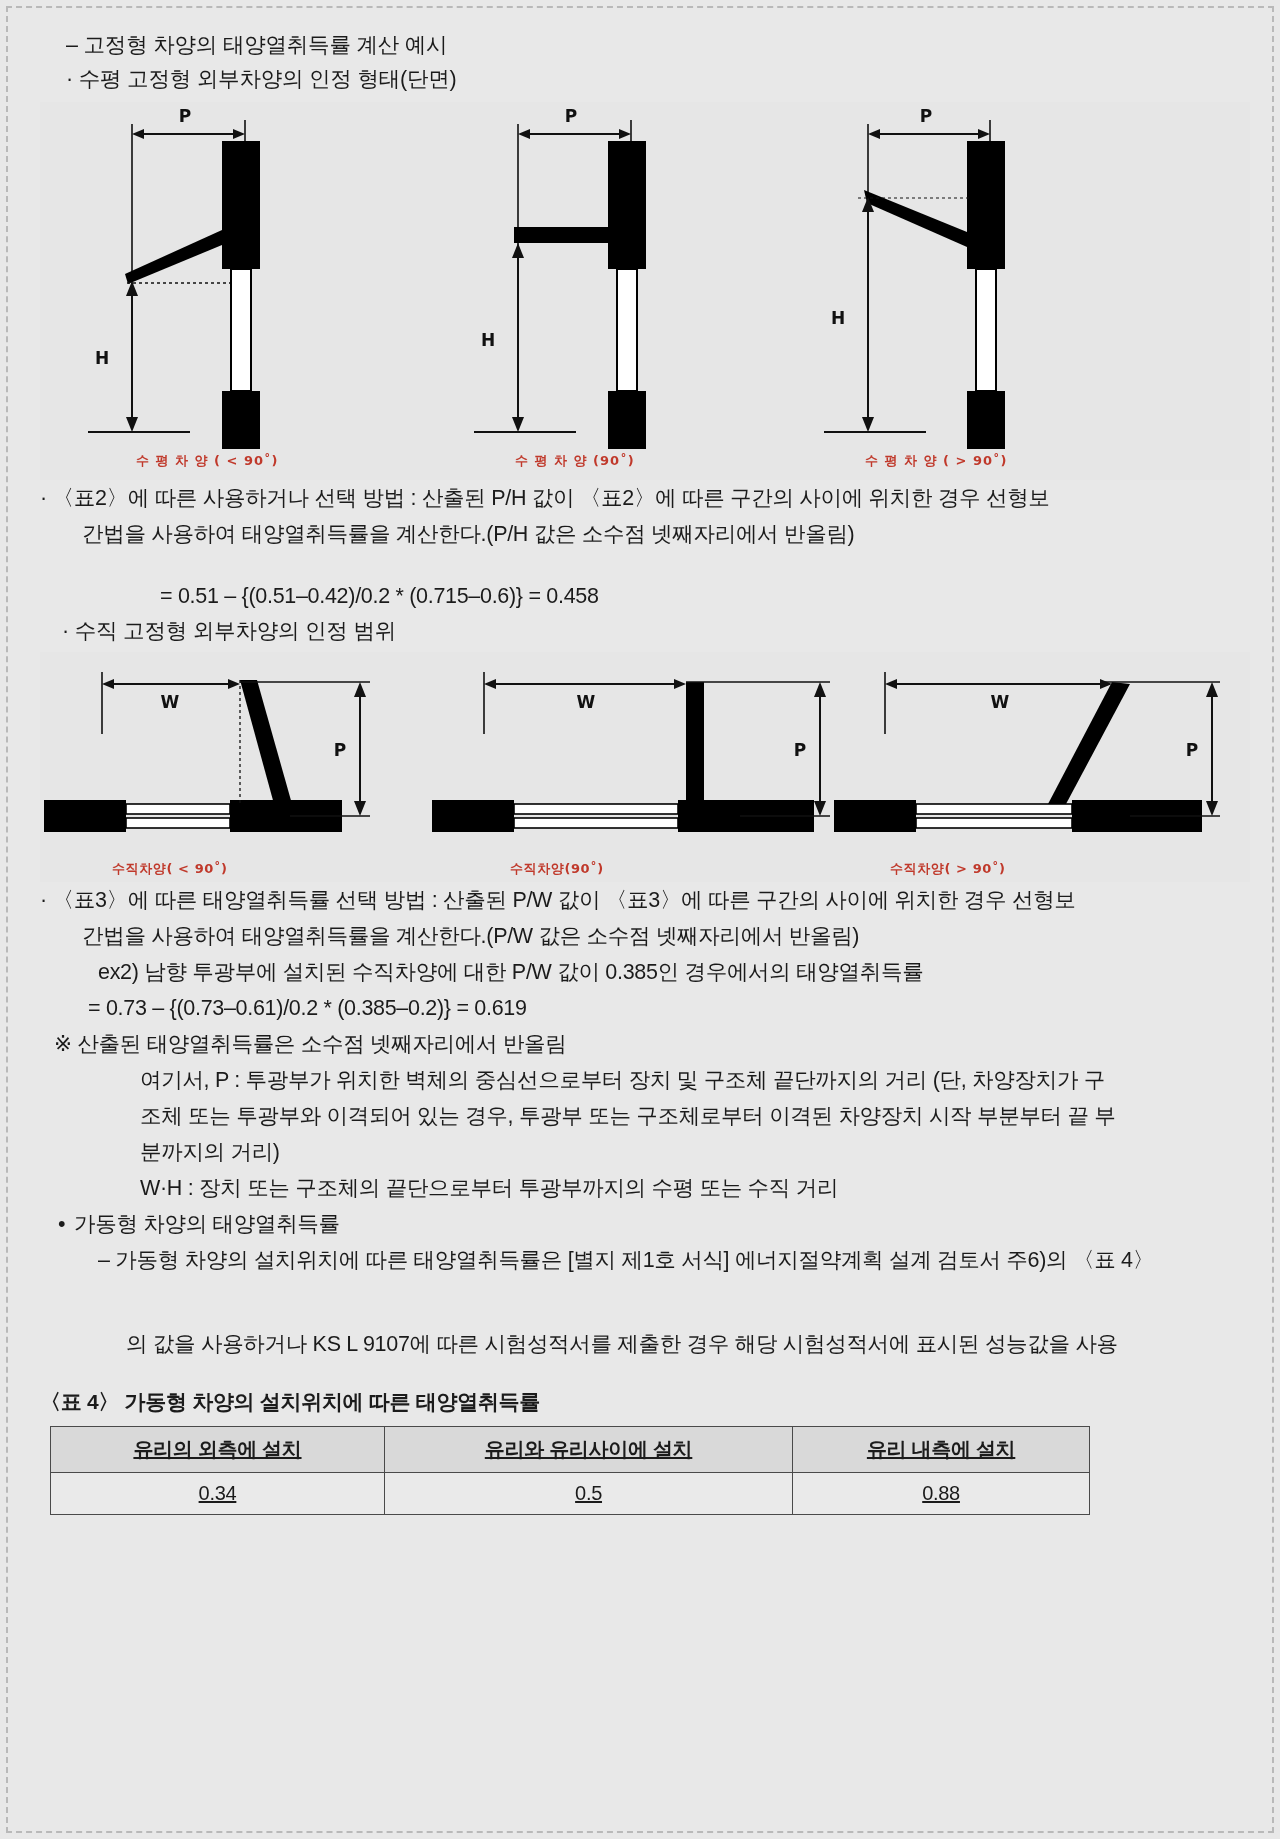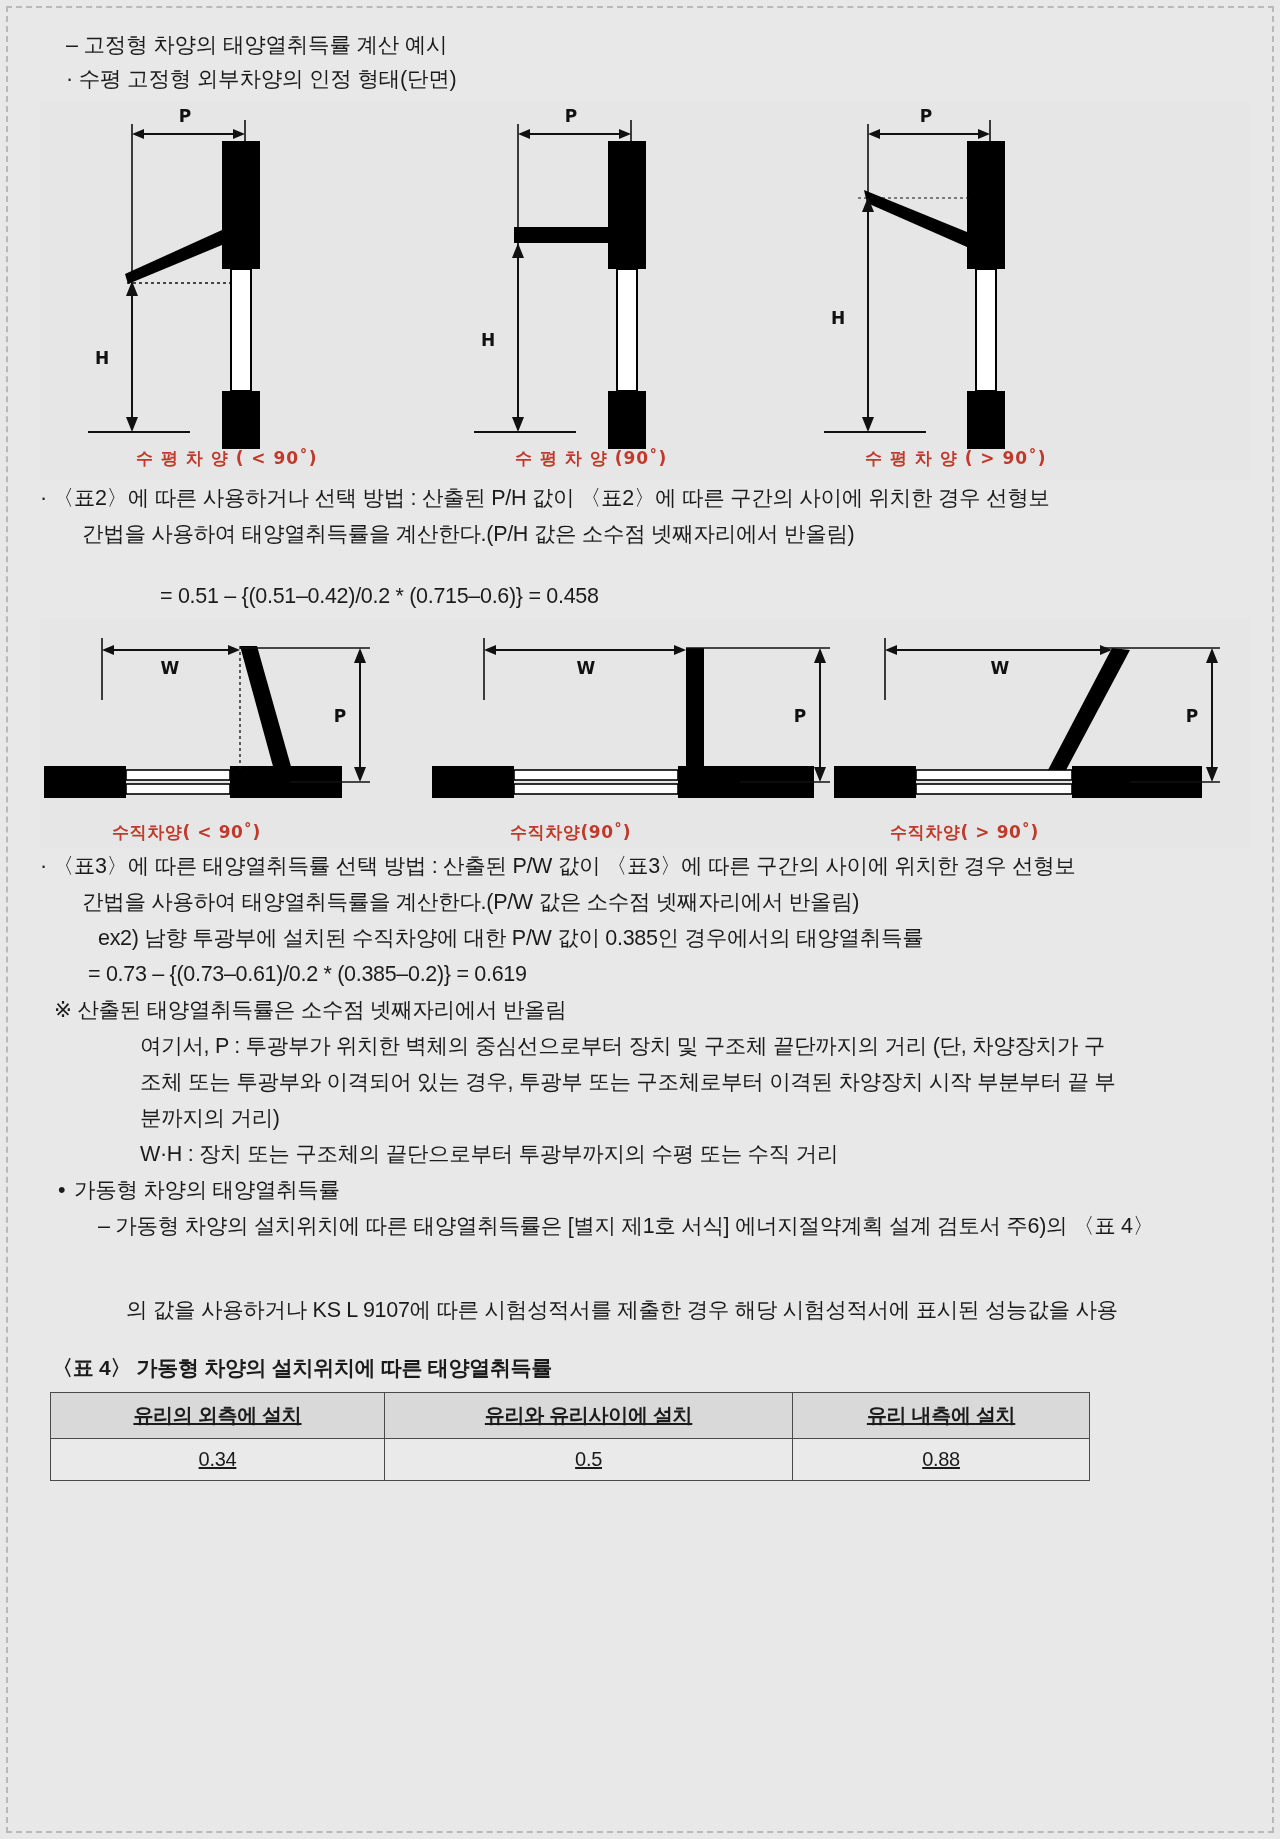--- a/index.html
+++ b/index.html
@@ -47,34 +47,33 @@
     background:#e6e6e6;
     position:relative;
     width:100%;
   }
   .fig1{ height:378px; margin-top:6px;}
   .fig2{ height:230px; margin-top:4px;}
   .caption-red{
     position:absolute;
     color:#c0392b;
     font-weight:bold;
-    font-size:17px;
+    font-size:13px;
     letter-spacing:1px;
     white-space:nowrap;
     font-family:"DejaVu Sans","Liberation Sans",sans-serif;
   }
 
   
   .tbl-title{
     font-size:21px;
     font-weight:bold;
     margin-top:26px;
     margin-bottom:10px;
     letter-spacing:-0.3px;
-    margin-left:12px;
   }
   table.t4{
     border-collapse:collapse;
     width:1040px;
     margin-left:10px;
     background:#ececec;
     text-decoration:underline;
   }
   table.t4 th, table.t4 td{
     border:1px solid #4a4a4a;
@@ -183,20 +182,21 @@
     <div class="caption-red" style="left:96px; bottom:10px;">수 평 차 양 ( &lt; 90˚)</div>
     <div class="caption-red" style="left:475px; bottom:10px;">수 평 차 양 (90˚)</div>
     <div class="caption-red" style="left:825px; bottom:10px;">수 평 차 양 ( &gt; 90˚)</div>
   </div>
 
   <div class="para">· 〈표2〉에 따른 사용하거나 선택 방법 : 산출된 P/H 값이 〈표2〉에 따른 구간의 사이에 위치한 경우 선형보</div>
   <div class="para indent1">간법을 사용하여 태양열취득률을 계산한다.(P/H 값은 소수점 넷째자리에서 반올림)</div>
   <div style="height:26px"></div>
   <div class="para" style="padding-left:120px;">= 0.51 – {(0.51–0.42)/0.2 * (0.715–0.6)} = 0.458</div>
 
+  <div class="line l-dash" style="padding-left:22px;">· 수직 고정형 외부차양의 인정 범위</div>
 
   <div class="figpanel fig2">
     <svg width="1210" height="230" viewBox="0 0 1210 230">
 
       <g>
 
         <line x1="62" y1="20" x2="62" y2="82" stroke="#111" stroke-width="1.6"></line>
 
         <line x1="65" y1="32" x2="196" y2="32" stroke="#111" stroke-width="2"></line>
         <polygon points="62,32 74,27 74,37" fill="#111"></polygon>

